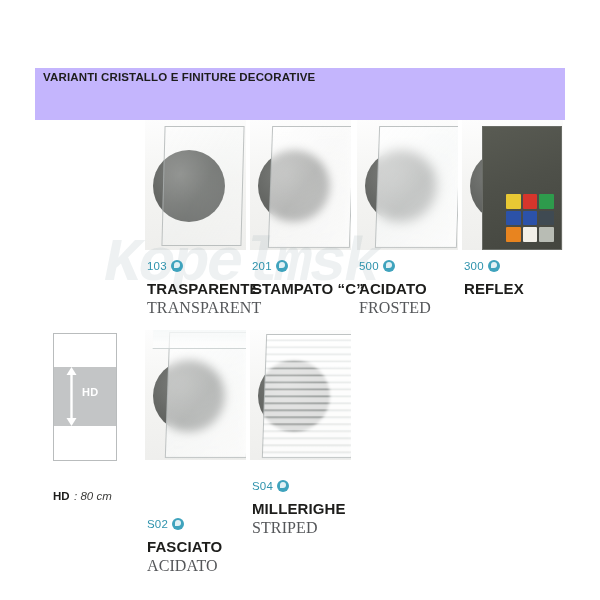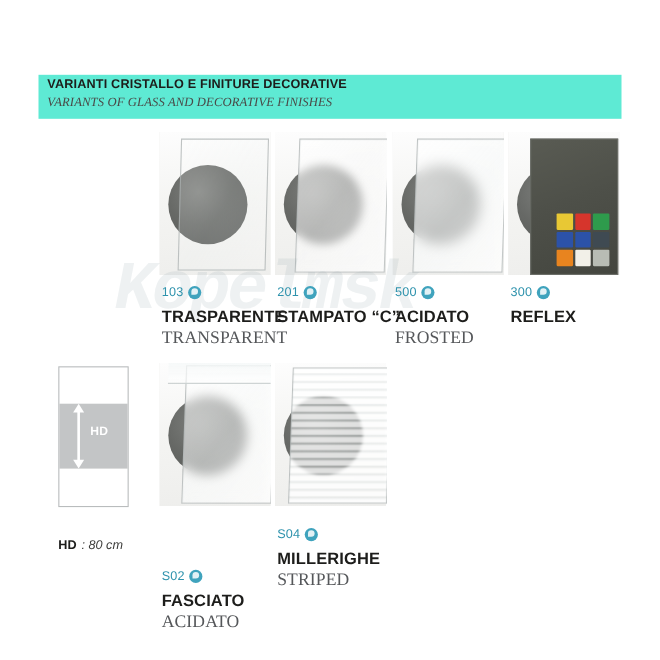--- a/index.html
+++ b/index.html
@@ -35,22 +35,22 @@
     z-index: 5;
     margin-left: 44px;
   }
 
   
   .header-band {
     position: absolute;
     left: 35px;
     top: 68px;
     width: 530px;
-    height: 40px;
-    background: #5eead4;
+    height: 52px;
+    background: #c4b5fd;
     z-index: 2;
   }
   .header-title {
     position: absolute;
     left: 8px;
     top: 3px;
     font-size: 11.5px;
     font-weight: 700;
     color: #1d1d1b;
     letter-spacing: 0.15px;
@@ -253,21 +253,20 @@
     color: #3b3b39;
   }
 </style>
 </head>
 <body>
 
 <div class="watermark">Kopelmsk</div>
 
 <div class="header-band">
   <div class="header-title">VARIANTI CRISTALLO E FINITURE DECORATIVE</div>
-  <div class="header-subtitle">VARIANTS OF GLASS AND DECORATIVE FINISHES</div>
 </div>
 
 <div class="tile" style="left:145px; top:120px;">
   <div class="bg"></div>
   <div class="sphere"></div>
   <div class="pane pane-clear"></div>
 </div>
 
 <div class="tile" style="left:250px; top:120px;">
   <div class="bg"></div>

